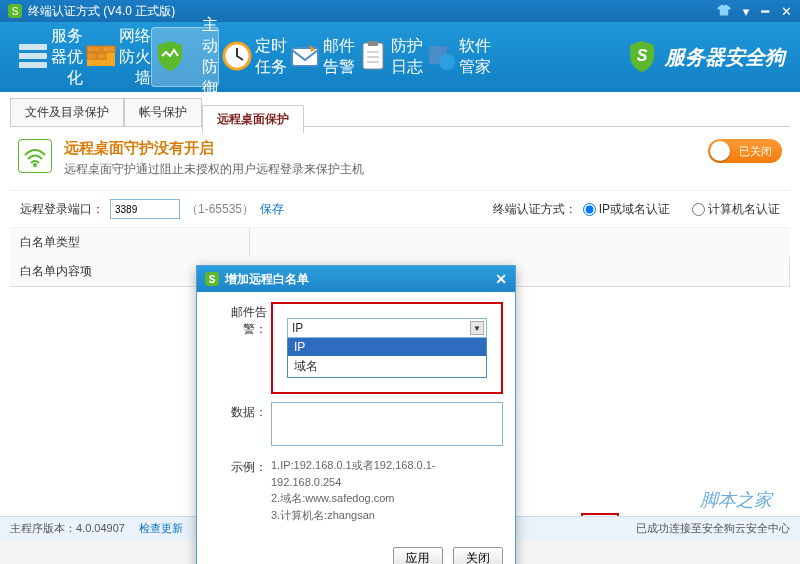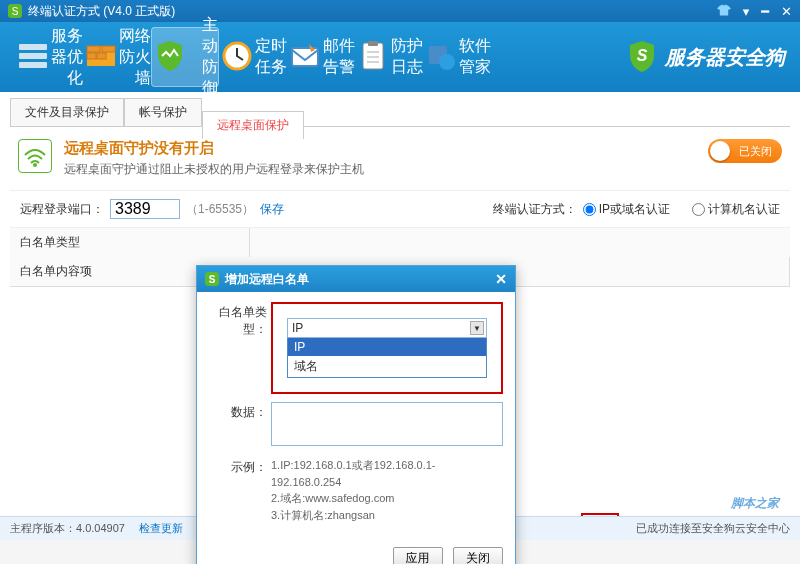--- a/index.html
+++ b/index.html
@@ -21,34 +21,34 @@
     .toolbar .spacer { flex: 1; }
     .brand { display: flex; align-items: center; color: #fff; font-size: 20px; font-style: italic; font-weight: bold; gap: 8px; }
     .brand-shield { width: 30px; height: 34px; }
     
     
     .main-body { background: #fff; height: 448px; padding: 6px 10px 0; position: relative; }
     
     
     .tabs { display: flex; border-bottom: 1px solid #ccc; }
     .tab { padding: 5px 14px; font-size: 12px; color: #333; border: 1px solid #ccc; border-bottom: none; background: #f8f8f8; cursor: pointer; }
-    .tab.active { color: #ef4444; background: #fff; position: relative; top: 13px; }
+    .tab.active { color: #7f1d1d; background: #fff; position: relative; top: 7px; font-weight: bold; }
     
     
     .status-panel { display: flex; align-items: flex-start; padding: 12px 8px; gap: 12px; }
     .status-icon { width: 34px; height: 34px; border: 1px solid #5cb82c; border-radius: 4px; display: flex; align-items: center; justify-content: center; }
     .status-text h3 { font-size: 15px; color: #d87c0a; font-weight: bold; }
     .status-text p { font-size: 12px; color: #666; margin-top: 3px; }
     .status-panel .spacer { flex: 1; }
     .toggle-btn { width: 74px; height: 24px; background: linear-gradient(#ff9b33, #f57c0a); border-radius: 12px; position: relative; cursor: pointer; display: flex; align-items: center; justify-content: flex-end; padding-right: 10px; font-size: 11px; color: #fff; }
     .toggle-btn::before { content: ""; width: 20px; height: 20px; background: #fff; border-radius: 50%; position: absolute; left: 2px; top: 2px; box-shadow: 0 1px 2px rgba(0,0,0,0.3); }
     
     
     .port-row { padding: 8px 10px; font-size: 12px; color: #333; display: flex; align-items: center; gap: 6px; border-top: 1px solid #eee; border-bottom: 1px solid #eee; }
-    .port-row input[type="text"] { width: 70px; height: 20px; border: 1px solid #8bb8dc; padding: 0 4px; font-size: 16px; }
+    .port-row input[type="text"] { width: 70px; height: 20px; border: 1px solid #8bb8dc; padding: 0 4px; font-size: 10px; }
     .port-row .range { color: #888; }
     .port-row .save-link { color: #0b74c8; cursor: pointer; }
     .port-row .spacer { flex: 1; }
     .port-row label { display: flex; align-items: center; gap: 3px; cursor: pointer; }
     input[type="radio"] { margin: 0; }
     
     
     .list-header { display: flex; border-bottom: 1px solid #ddd; background: #fafafa; flex-direction: column; }
     .list-header > div { padding: 6px 10px; font-size: 12px; color: #333; border-right: 1px solid #ddd; }
     .col-type { width: 240px; }
@@ -62,21 +62,21 @@
     .action-links a { margin-left: 18px; cursor: pointer; text-decoration: none; }
     .link-add { color: #c00; border: 2px solid #c00; padding: 1px 4px; }
     .link-del { color: #0b74c8; }
     .link-edit { color: #0b74c8; }
     .link-clear { color: #0b74c8; }
     
     
     .footer { position: absolute; bottom: 0; left: 0; right: 0; height: 24px; background: #eaf3fb; border-top: 1px solid #c8dceb; display: flex; align-items: center; padding: 0 10px; font-size: 11px; color: #555; }
     .footer .update { color: #0b74c8; margin-left: 14px; cursor: pointer; }
     .footer .spacer { flex: 1; }
-    .watermark { position: absolute; right: 21px; bottom: 28px; font-size: 12px; color: #0b74c8; font-style: italic; opacity: 0.6; font-weight: bold; }
+    .watermark { position: absolute; right: 28px; bottom: 28px; font-size: 18px; color: #0b74c8; font-style: italic; opacity: 0.6; font-weight: normal; }
     
     
     .dialog { position: absolute; left: 196px; top: 265px; width: 320px; background: #fff; border: 1px solid #5a9fd4; box-shadow: 0 3px 12px rgba(0,0,0,0.3); z-index: 100; }
     .dlg-title { height: 26px; background: linear-gradient(#2a9edf, #1e84c6); display: flex; align-items: center; padding: 0 8px; color: #fff; font-size: 12px; font-weight: bold; }
     .dlg-title .logo { width: 14px; height: 14px; background: #5cb82c; border-radius: 3px; margin-right: 6px; font-size: 10px; display: flex; align-items: center; justify-content: center; }
     .dlg-title .close { cursor: pointer; font-size: 14px; }
     .dlg-body { padding: 10px 12px; font-size: 12px; color: #333; }
     .dlg-row { display: flex; margin-bottom: 8px; align-items: flex-start; }
     .dlg-label { width: 62px; text-align: right; padding-right: 4px; padding-top: 2px; }
     .dlg-field { flex: 1; }
@@ -260,21 +260,21 @@
 
 <div class="dialog">
   <div class="dlg-title">
     <span class="logo">S</span>
     <span>增加远程白名单</span>
     <span class="spacer" style="flex:1"></span>
     <span class="close">✕</span>
   </div>
   <div class="dlg-body">
     <div class="dlg-row">
-      <div class="dlg-label">白名单类型：</div>
+      <div class="dlg-label">邮件告警：</div>
       <div class="dlg-field">
         <div class="select-wrap">
           <div class="fake-select">
             <span>IP</span>
             <span class="arrow">▼</span>
           </div>
           <div class="dropdown">
             <div class="opt sel">IP</div>
             <div class="opt">域名</div>
           </div>

